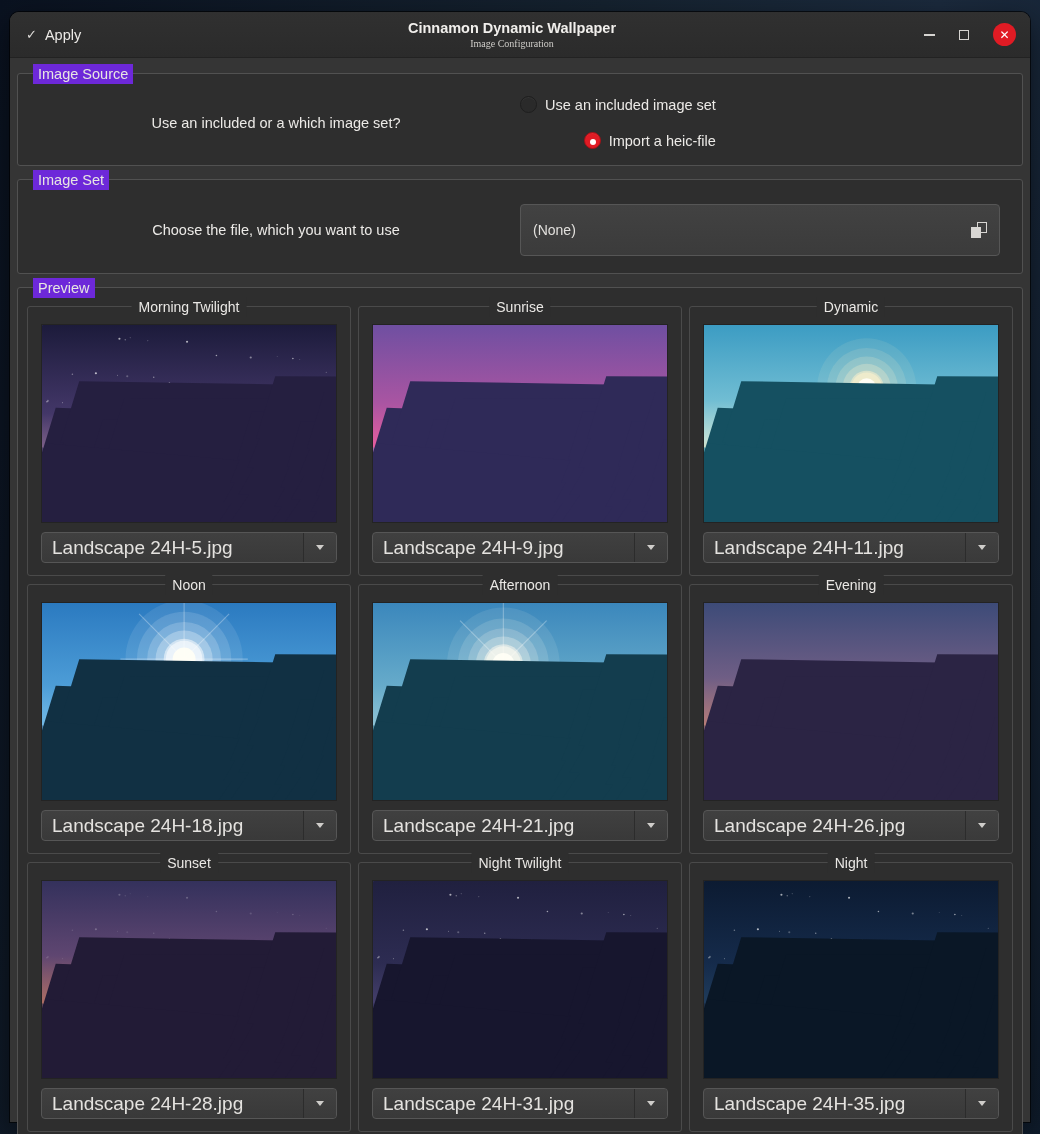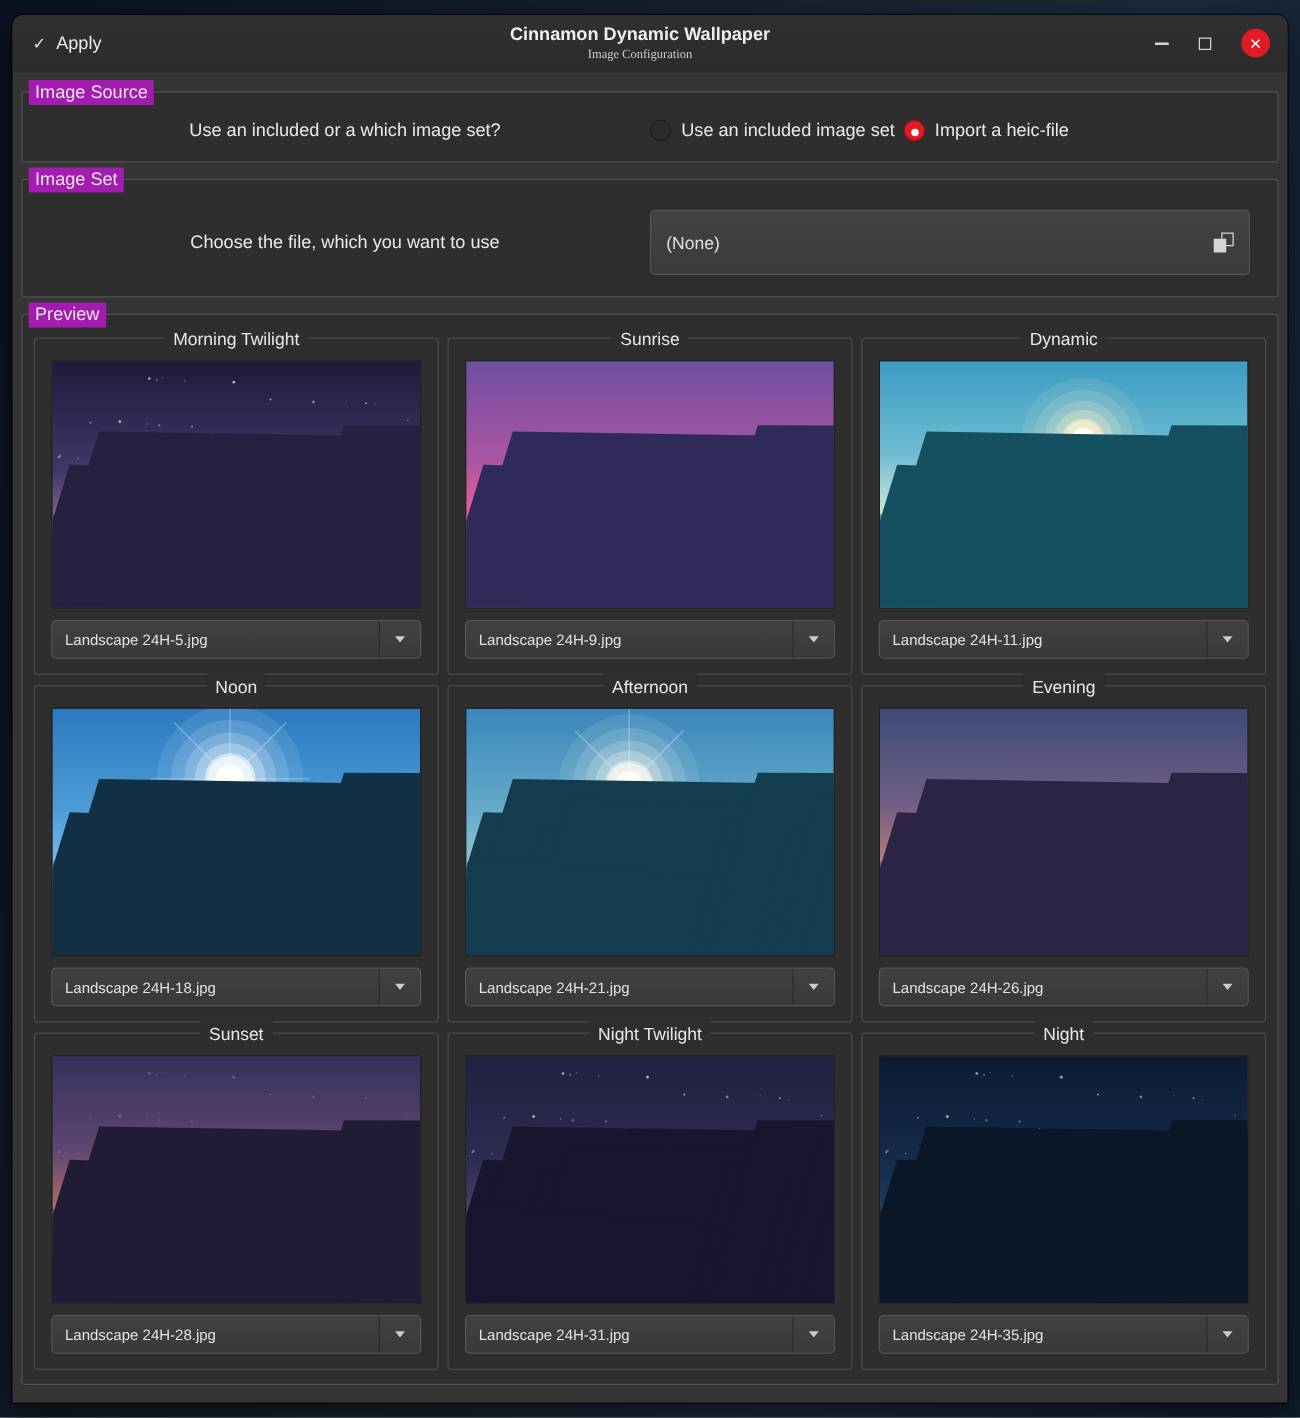--- a/index.html
+++ b/index.html
@@ -28,27 +28,27 @@
   .tb-sub { font-size:10px; color:#cfcdc9; line-height:13px;font-family:Liberation Serif, serif; }
   .tb-controls { margin-left:auto; display:flex; align-items:center; gap:24px; margin-right:14px; }
   .min-glyph { width:11px; height:2px; background:#d6d4d1; display:block; }
   .max-glyph { width:10px; height:10px; border:1.5px solid #d6d4d1; display:block; }
   .close-btn { width:23px; height:23px; border-radius:50%; display:flex;
     align-items:center; justify-content:center; font-size:12px; font-weight:bold; color:#fff; }
   
   .content { padding:2px 7px; }
   .fieldset { position:relative; border:1px solid #515151; border-radius:3px;
     background:#2e2e2e; margin-top:13px; }
-  .legend { position:absolute; top:-10px; left:5px; padding:0 5px;
-    background:#a21caf; font-size:14.5px; color:#e7e5e2; line-height:20px; }
+  .legend { position:absolute; top:-10px; left:15px; padding:0 5px;
+    background:#6d28d9; font-size:14.5px; color:#e7e5e2; line-height:20px; }
   .fs-row { display:flex; align-items:center; }
   .fs-half { flex:0 0 50%; text-align:center; font-size:14.5px; color:#eceae7; }
   
   .src-body { padding:22px 14px 16px; }
-  .radio-group { display:flex; gap:7px; align-items:flex-end; }
+  .radio-group { display:flex; flex-direction:column; gap:19px; align-items:flex-end; }
   .radio-option { display:flex; align-items:center; gap:8px; cursor:default; }
   .radio-dot { width:17px; height:17px; border-radius:50%; background:#2a2a2a;
     border:1px solid #1e1e1e; box-shadow:inset 0 1px rgba(255,255,255,.05); position:relative; flex:0 0 17px; }
   .radio-dot.checked::after { content:''; position:absolute; left:5.5px; top:5.5px;
     width:6px; height:6px; border-radius:50%; background:#fff; }
   .radio-label { font-size:14.5px; color:#eceae7; }
   
   .set-body { padding:24px 14px 17px; }
   .file-btn { flex:1; margin-right:8px; height:52px; display:flex; align-items:center;
     padding:0 12px; background:linear-gradient(#424242,#3b3b3b);
@@ -63,21 +63,21 @@
   .preview-body { padding:18px 9px 11px; }
   .tiles-grid { display:grid; grid-template-columns:repeat(3,1fr); gap:8px 7px; }
   .tile { position:relative; border:1px solid #4a4a4a; border-radius:3px; padding:17px 13px 12px; }
   .tile-legend { position:absolute; top:-10px; left:50%; transform:translateX(-50%);
     background:#2e2e2e; padding:0 7px; font-size:14px; color:#eae8e5; white-space:nowrap; line-height:20px; }
   .tile-image { width:100%; height:199px; border:1px solid #232323; display:block; }
   .tile-image svg { display:block; width:100%; height:100%; }
   .combo { margin-top:9px; height:31px; display:flex; align-items:stretch;
     background:linear-gradient(#404040,#393939); border:1px solid #565656; border-radius:4px; overflow:hidden; }
   .combo-text { flex:1; display:flex; align-items:center; padding:0 10px;
-    font-size:12px; color:#e4e2df; white-space:nowrap; overflow:hidden; }
+    font-size:19px; color:#e4e2df; white-space:nowrap; overflow:hidden; }
   .combo-btn { width:33px; border-left:1px solid #2c2c2c; display:flex;
     align-items:center; justify-content:center; background:linear-gradient(#414141,#3a3a3a); }
   .arrow-icon { width:0; height:0; border-left:4.5px solid transparent;
     border-right:4.5px solid transparent; border-top:5.5px solid #cfcdca; display:block; }
 </style>
 </head>
 <body>
 
 <div class="window">
   <div class="titlebar">

